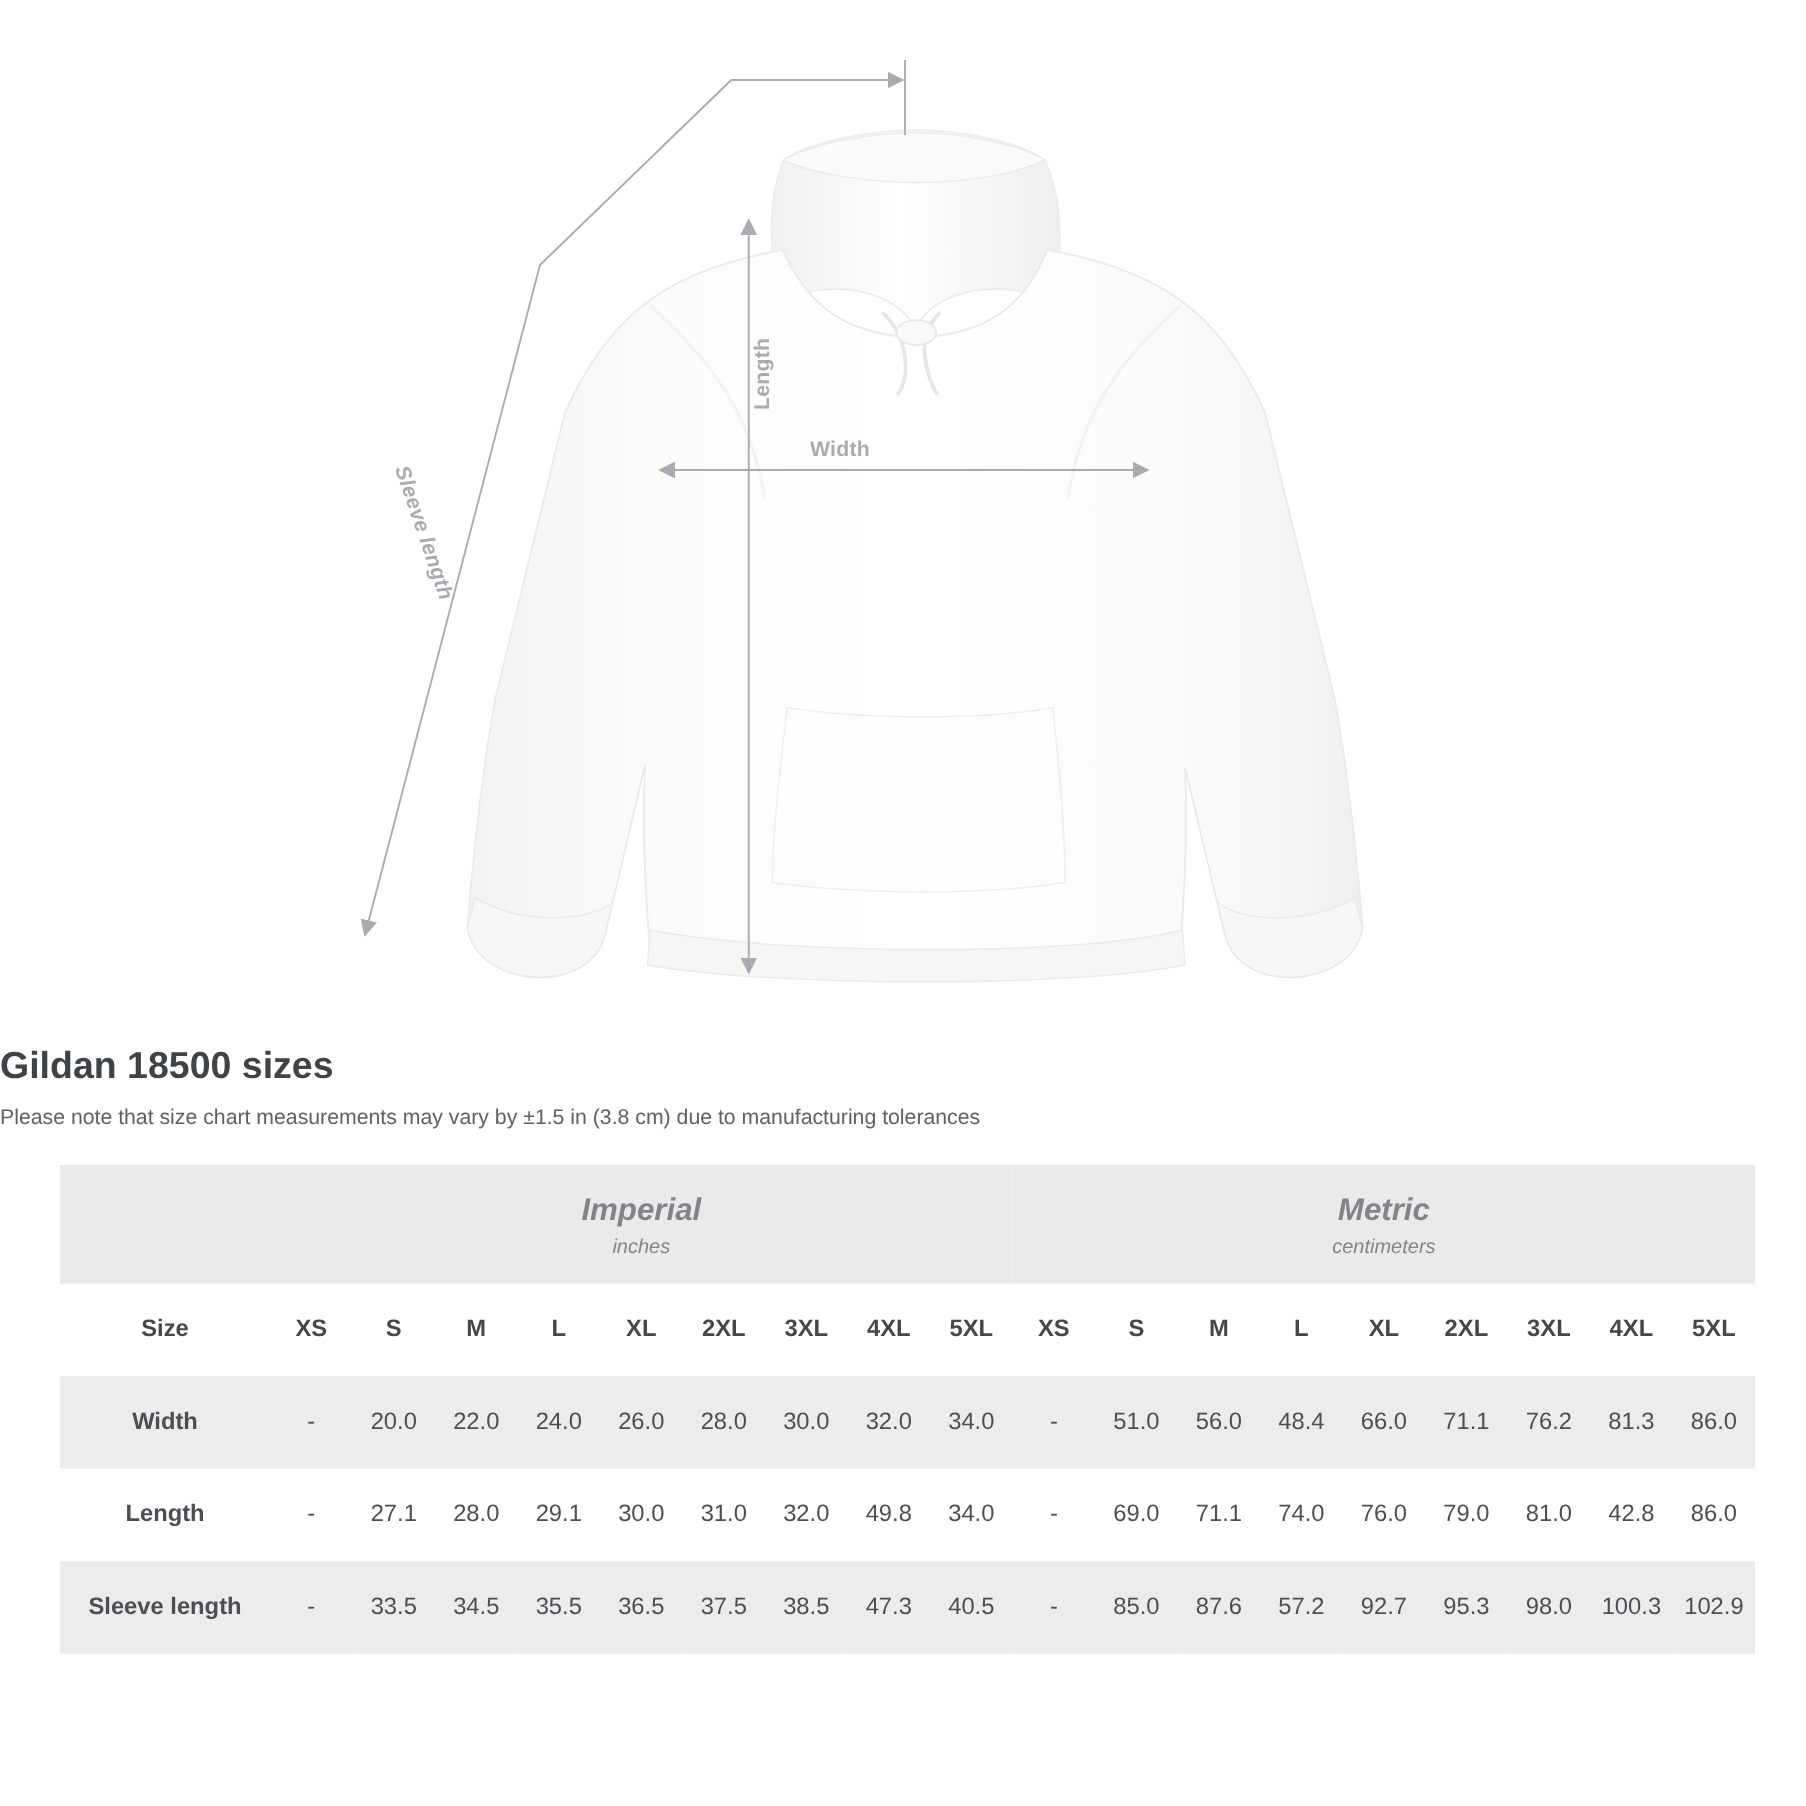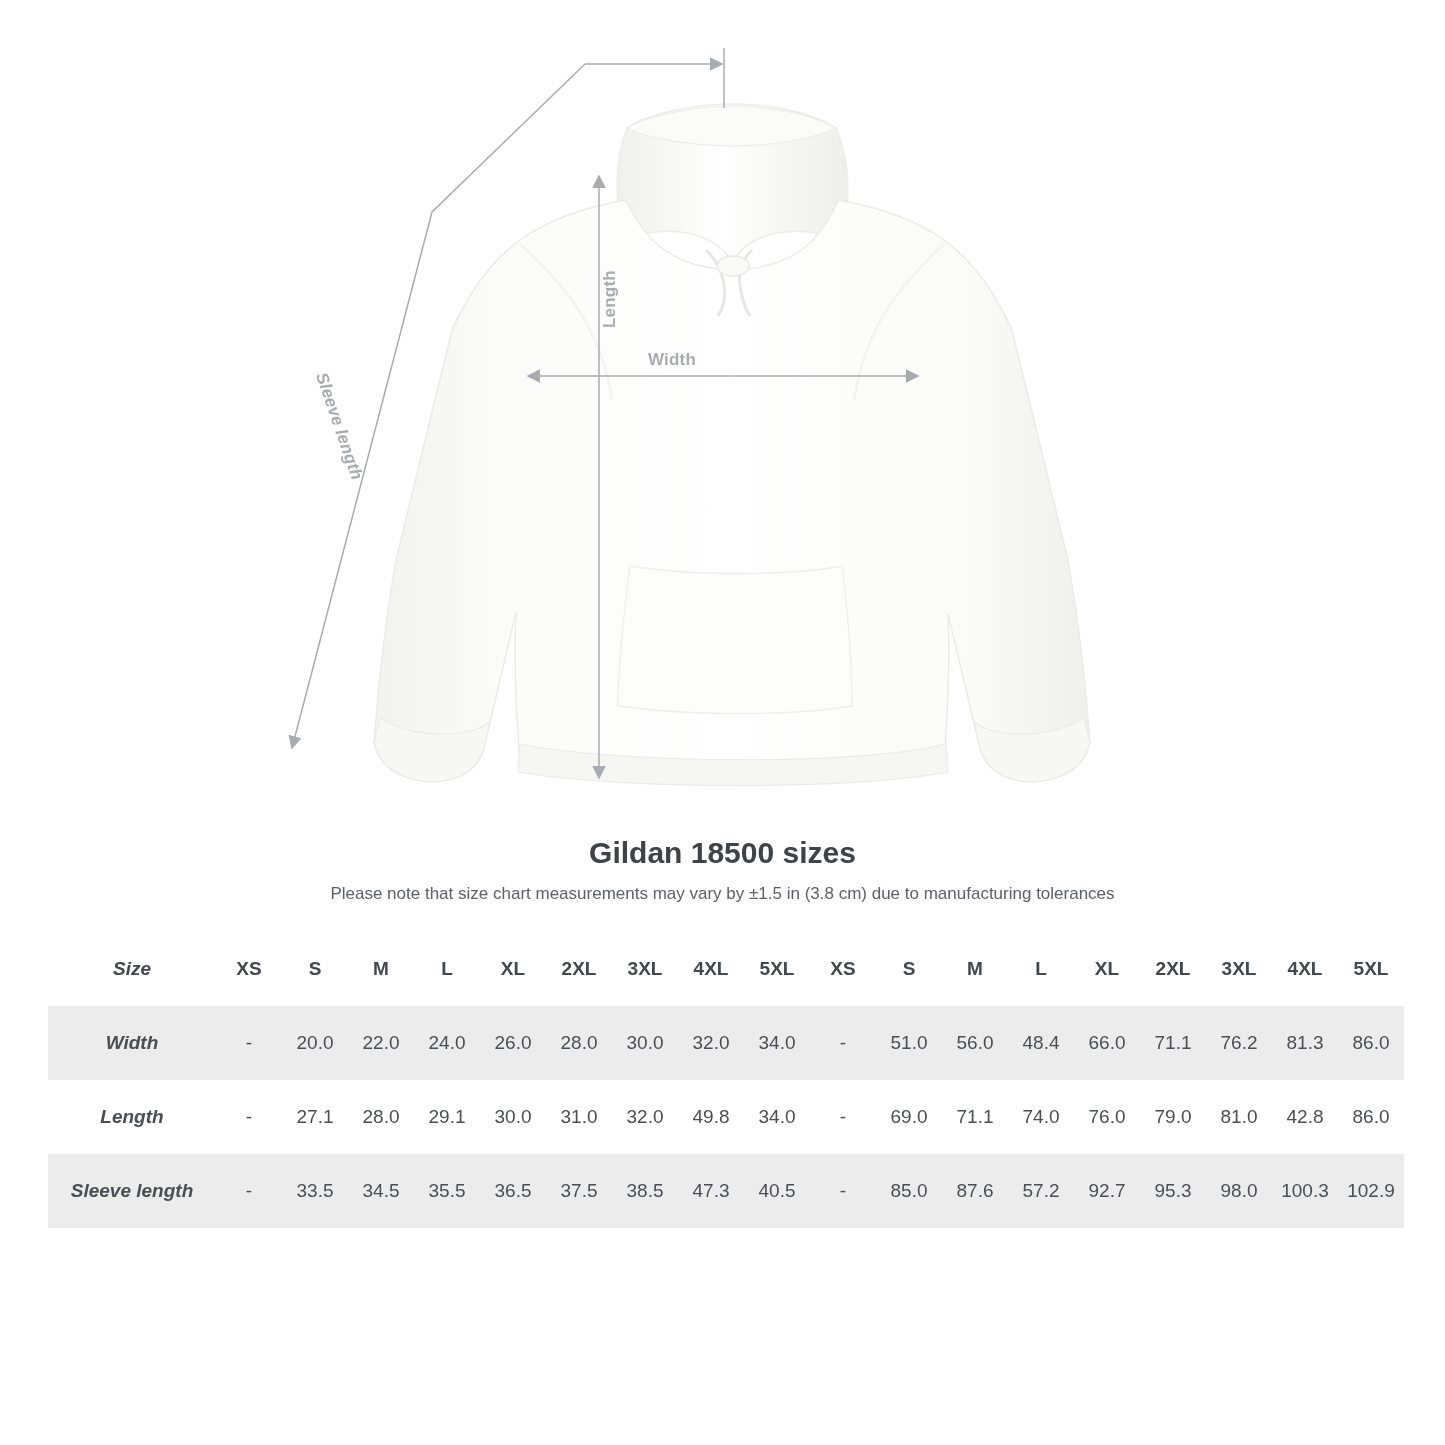--- a/index.html
+++ b/index.html
@@ -55,21 +55,20 @@
     left: 330px;
     top: 370px;
     font-style: italic;
     transform-origin: left top;
     transform: rotate(71deg);
     white-space: nowrap;
   }
 
   
   .title-block {
-    text-align: center;
     margin-top: 6px;
   }
   .chart-title {
     font-size: 30px;
     font-weight: bold;
     color: #3f4246;
     margin: 0 0 14px 0;
   }
   .chart-note {
     font-size: 17px;
@@ -131,21 +130,20 @@
   tr.data-row.shade td {
     background: #ececec;
   }
   tr.data-row.plain td {
     background: #ffffff;
   }
   td.rowlabel {
     font-weight: bold;
     color: #3f4246;
     width: 168px;
-    font-style: italic;
   }
   td.cell {
     color: #4b4e52;
   }
   .col-narrow { width: 66px; }
 </style>
 </head>
 <body>
 
 <div class="page">
@@ -247,20 +245,31 @@
     <p class="chart-note">Please note that size chart measurements may vary by ±1.5 in (3.8 cm) due to manufacturing tolerances</p>
   </div>
 
   <div class="table-wrap">
     <table class="size-table">
       <colgroup>
         <col style="width:168px">
         <col span="18" class="col-narrow">
       </colgroup>
       <tbody>
+        <tr class="unit-row">
+          <th></th>
+          <th colspan="9">
+            <span class="unit-name">Imperial</span>
+            <span class="unit-sub">inches</span>
+          </th>
+          <th colspan="9">
+            <span class="unit-name">Metric</span>
+            <span class="unit-sub">centimeters</span>
+          </th>
+        </tr>
 
         <tr class="header-row">
           <td class="rowlabel">Size</td>
           <td>XS</td>
           <td>S</td>
           <td>M</td>
           <td>L</td>
           <td>XL</td>
           <td>2XL</td>
           <td>3XL</td>

